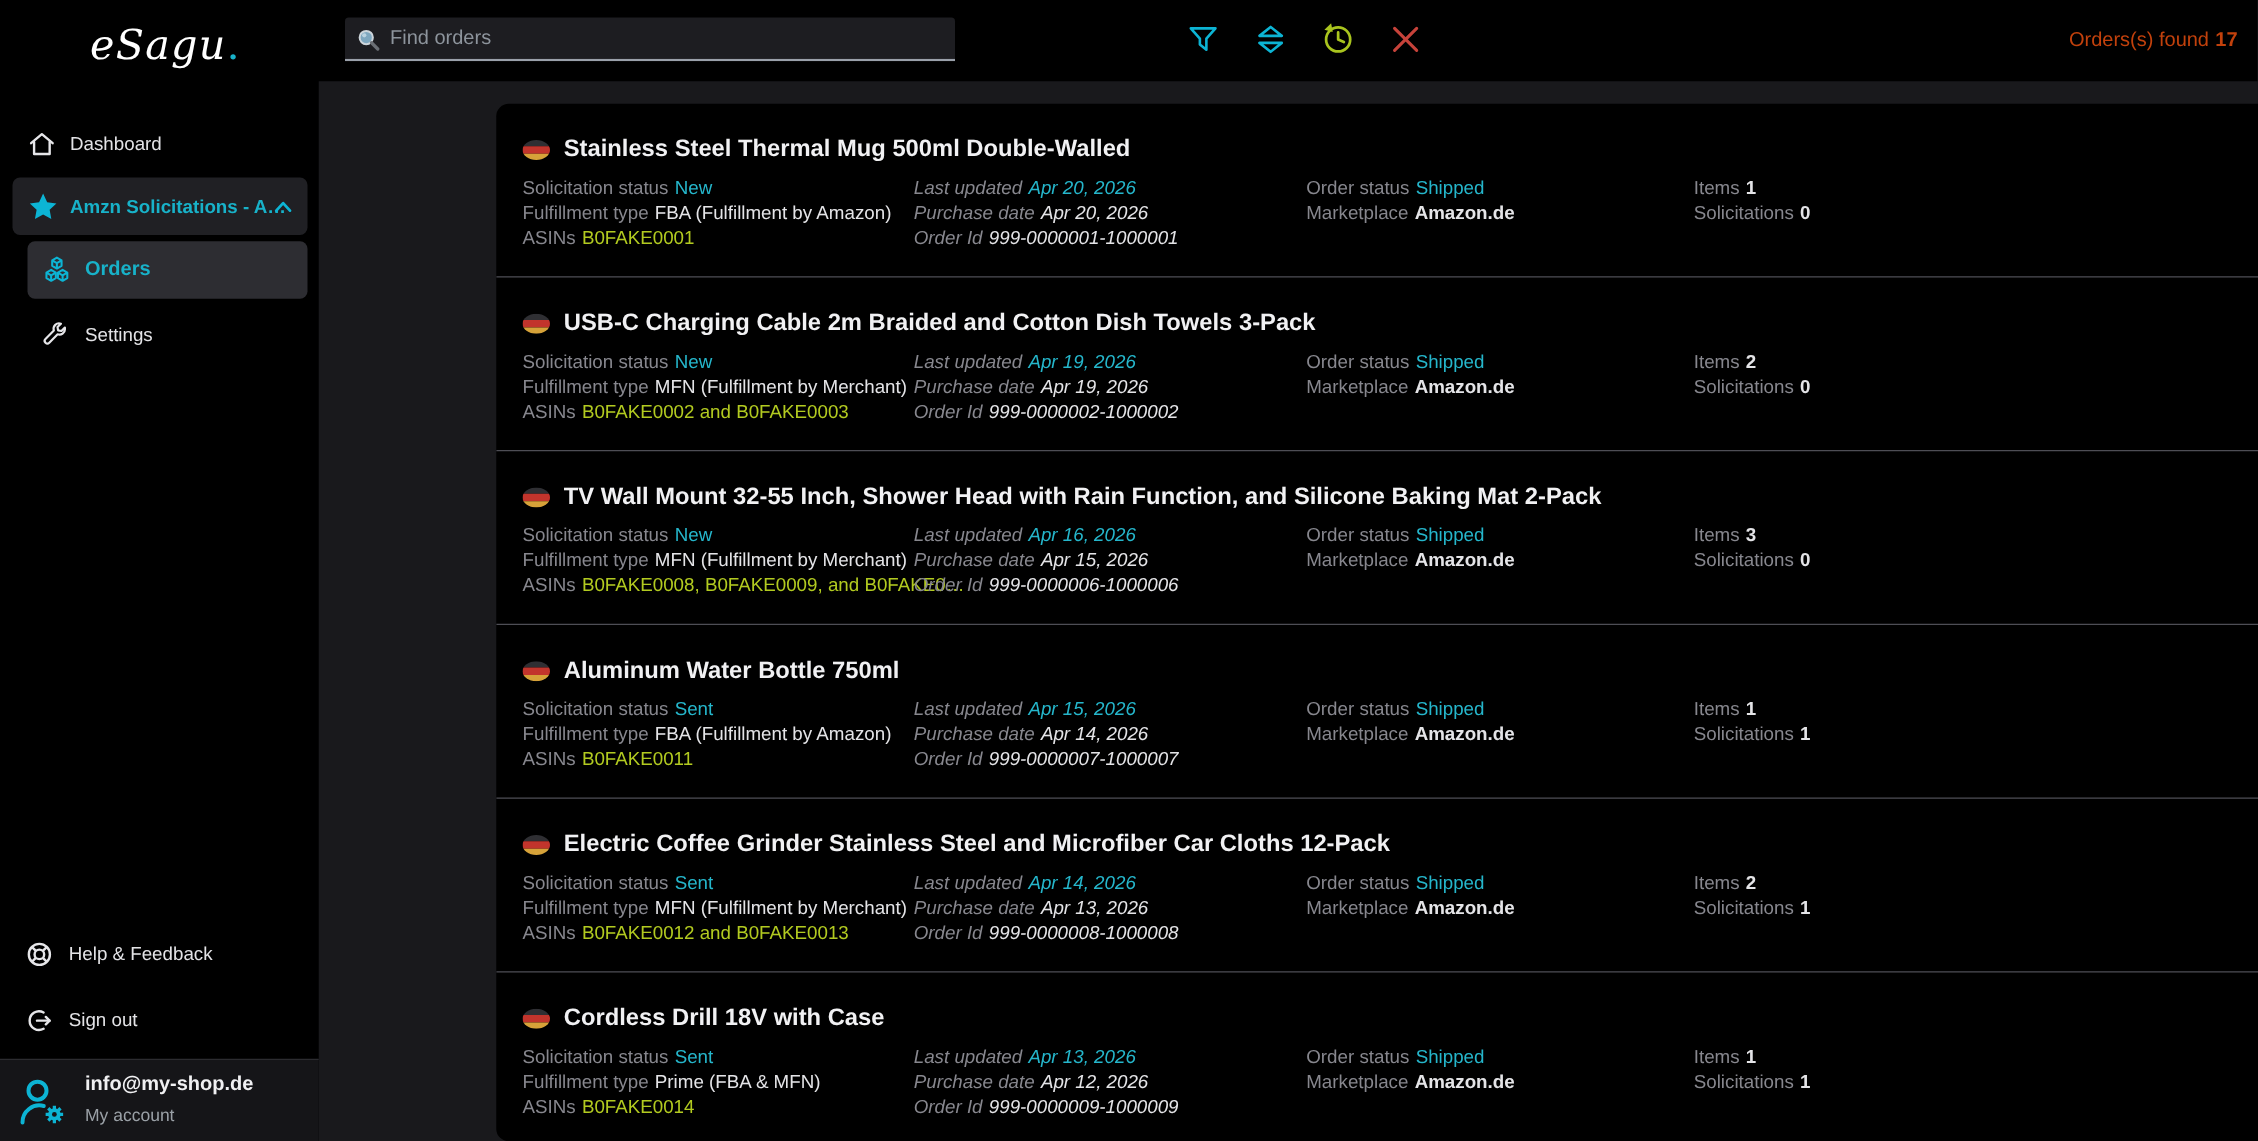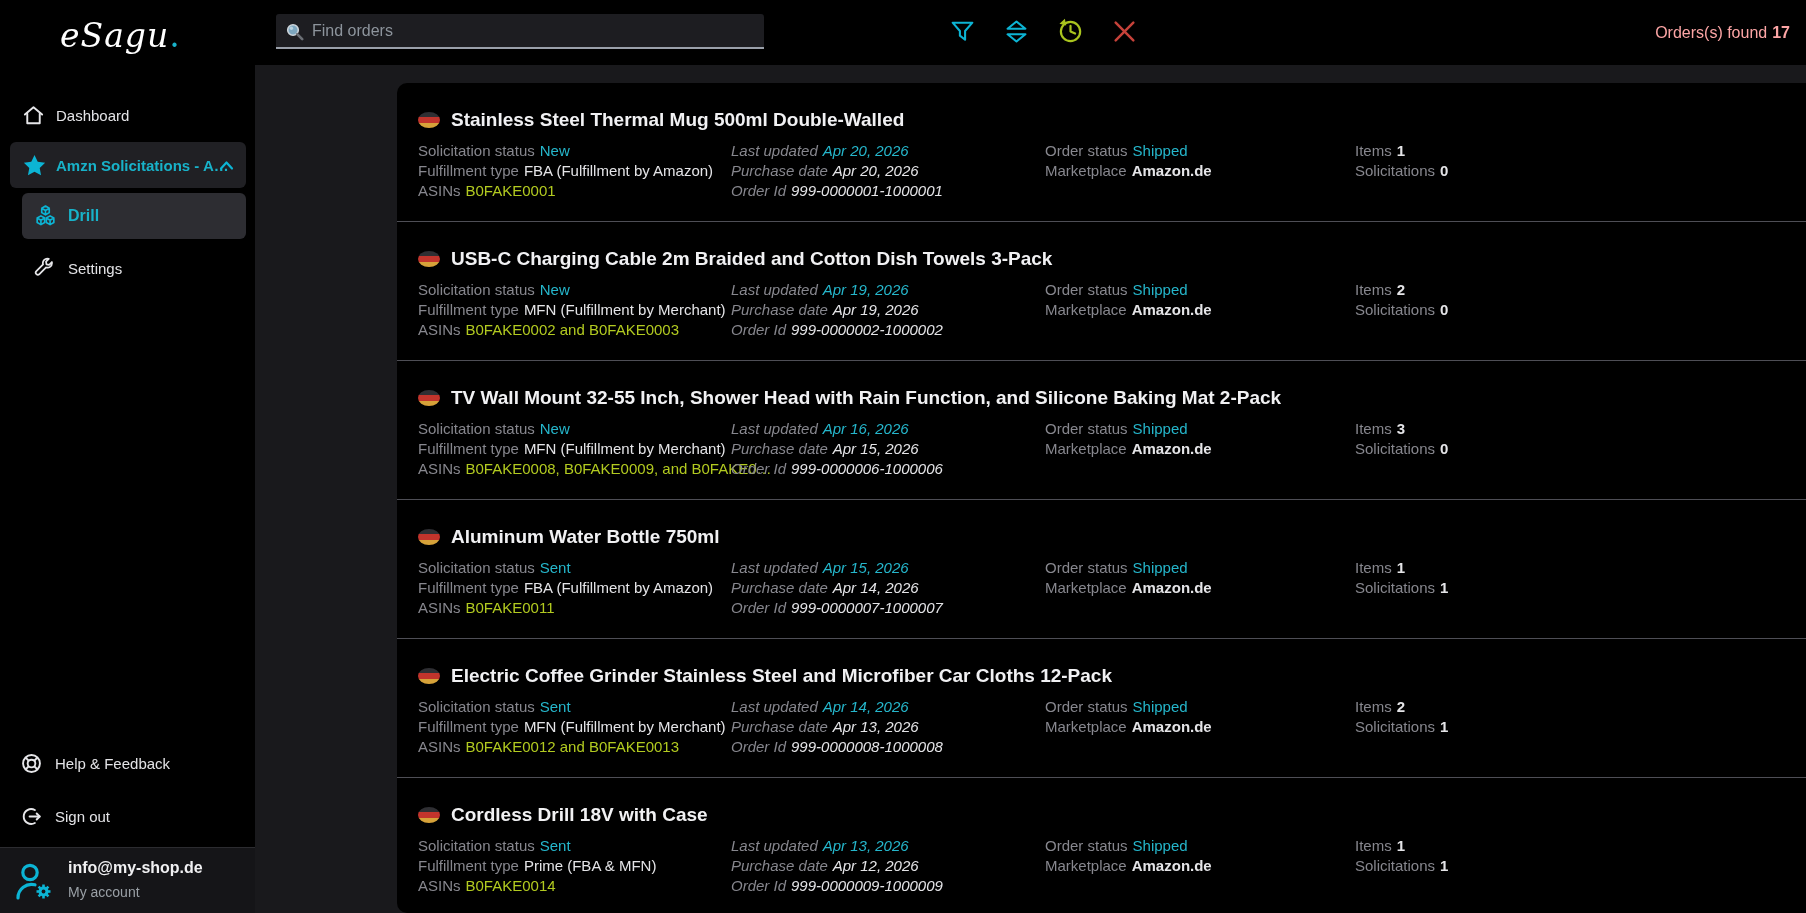--- a/index.html
+++ b/index.html
@@ -12,26 +12,26 @@
                  background:#1d1d21; border-bottom:2px solid #9aa0aa; border-radius:3px 3px 0 0; }
   .search-wrap svg { position:absolute; left:9px; top:8px; }
   .search-input { position:absolute; left:0; top:0; width:100%; height:100%; background:transparent;
                   border:none; outline:none; color:#cfd3d8; font-size:16px; padding:0 10px 0 36px;
                   font-family:"Liberation Sans",sans-serif; }
   .search-input::placeholder { color:#8d949c; opacity:1; }
   .top-icons { position:absolute; left:948px; top:15px; height:32px; display:flex; align-items:center; gap:26px; }
   .icon-btn { width:28px; height:28px; display:flex; align-items:center; justify-content:center;
               background:transparent; border:none; cursor:pointer; }
   .results { position:absolute; right:16px; top:0; height:65px; line-height:65px;
-             color:#fca5a5; font-size:16px; }
+             color:#c2410c; font-size:16px; }
   .results b { margin-left:5px; font-weight:700; }
 
   
   .sidebar { position:absolute; left:0; top:0; width:255px; height:913px; background:#000; z-index:2; }
-  .logo { position:absolute; left:60px; top:16px; font-family:"DejaVu Serif",serif; font-style:italic;
+  .logo { position:absolute; left:72px; top:16px; font-family:"DejaVu Serif",serif; font-style:italic;
           font-size:33px; color:#fff; letter-spacing:1px; }
   .logo .dot { color:#18b2c9; font-style:normal; }
   .nav-item { position:absolute; left:0; width:255px; height:36px; display:flex; align-items:center;
               color:#e3e3e6; font-size:15px; cursor:pointer; }
   .nav-item .ic { position:absolute; left:22px; display:flex; }
   .nav-item .lbl { position:absolute; left:56px; white-space:nowrap; }
   .nav-group { position:absolute; left:10px; top:142px; width:236px; height:46px; background:#202024;
                border-radius:6px; display:flex; align-items:center; cursor:pointer; }
   .nav-group .ic { position:absolute; left:12px; display:flex; }
   .nav-group .lbl { position:absolute; left:46px; color:#18b2c9; font-weight:700; font-size:15px; white-space:nowrap; }
@@ -140,21 +140,21 @@
   </div>
 
   <div class="nav-sub">
     <span class="ic">
       <svg width="25" height="25" viewBox="0 0 24 24" fill="none" stroke="#0cb4d4" stroke-width="1.6" stroke-linejoin="round" stroke-linecap="round">
         <path d="M12 2 L15.6 4.1 L15.6 8.3 L12 10.4 L8.4 8.3 L8.4 4.1 Z M8.4 4.1 L12 6.2 L15.6 4.1 M12 6.2 L12 10.4"></path>
         <path d="M7.6 11.4 L11.2 13.5 L11.2 17.7 L7.6 19.8 L4 17.7 L4 13.5 Z M4 13.5 L7.6 15.6 L11.2 13.5 M7.6 15.6 L7.6 19.8"></path>
         <path d="M16.4 11.4 L20 13.5 L20 17.7 L16.4 19.8 L12.8 17.7 L12.8 13.5 Z M12.8 13.5 L16.4 15.6 L20 13.5 M16.4 15.6 L16.4 19.8"></path>
       </svg>
     </span>
-    <span class="lbl">Drill</span>
+    <span class="lbl">Orders</span>
   </div>
 
   <div class="nav-item" style="top:250px;padding-left:48px;">
     <span class="ic" style="left:33px;">
       <svg width="22" height="22" viewBox="0 0 24 24" fill="none" stroke="#e6e6e9" stroke-width="1.9" stroke-linecap="round" stroke-linejoin="round">
         <path d="M20.7 6.9a4.8 4.8 0 0 1-6.4 4.5L7 18.7a2.3 2.3 0 1 1-3.3-3.3l7.3-7.3a4.8 4.8 0 0 1 6.2-6l-3 3 .5 2.9 2.9.5 3-3c.1.4.1.9.1 1.4z"></path>
       </svg>
     </span>
     <span class="lbl" style="left:68px;">Settings</span>
   </div>

